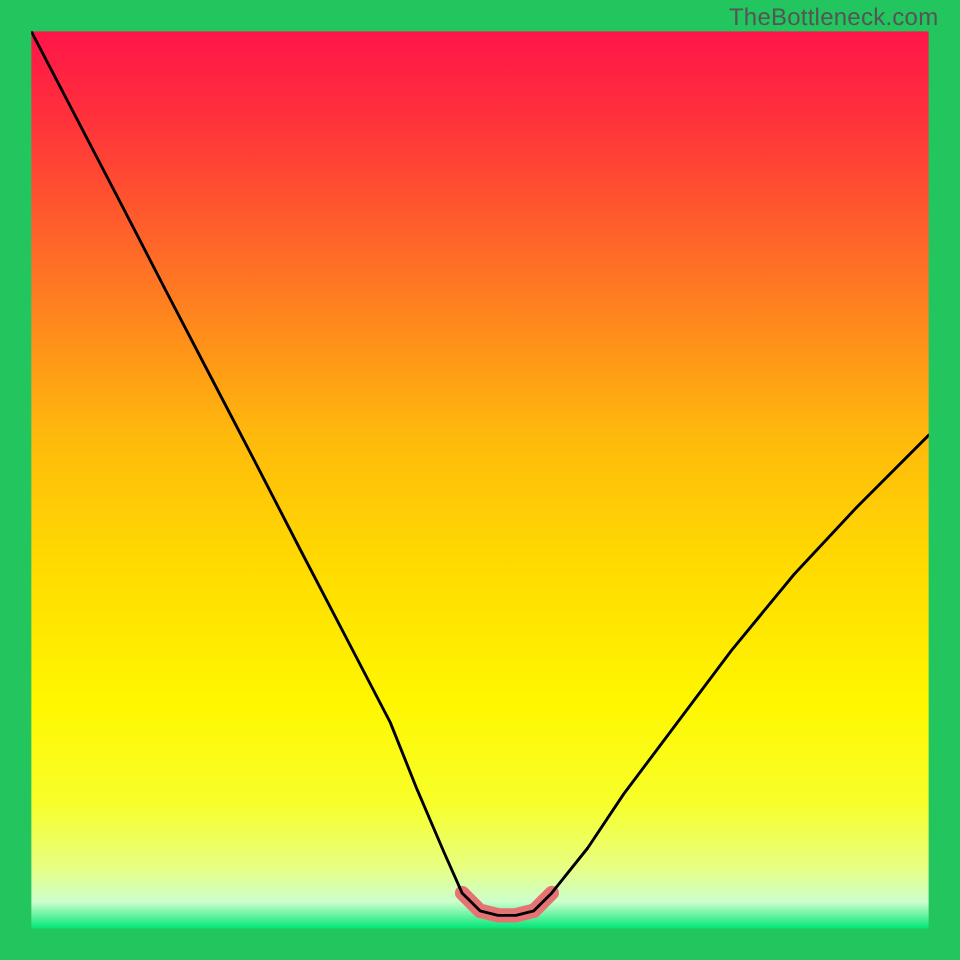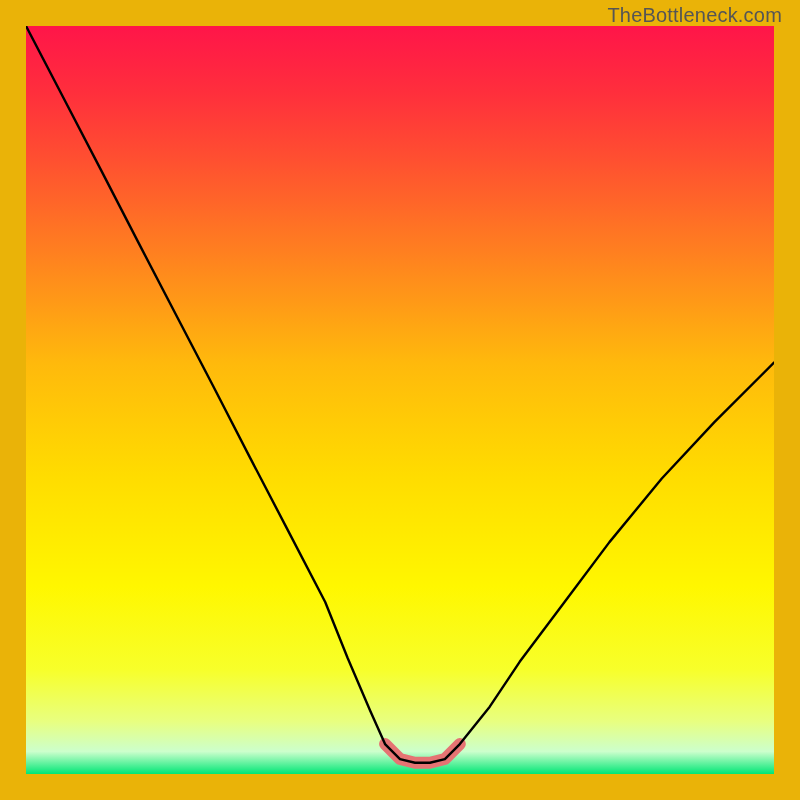--- a/index.html
+++ b/index.html
@@ -8,21 +8,21 @@
     width: 800px;
     height: 800px;
     background: #000;
     overflow: hidden;
     font-family: Arial, Helvetica, sans-serif;
   }
   .frame {
     position: relative;
     width: 800px;
     height: 800px;
-    background: #eab308;
+    background: #22c55e;
   }
   .watermark {
     position: absolute;
     top: 4px;
     right: 18px;
     color: #555;
     font-size: 20px;
     font-weight: 500;
     letter-spacing: 0.2px;
     z-index: 10;

